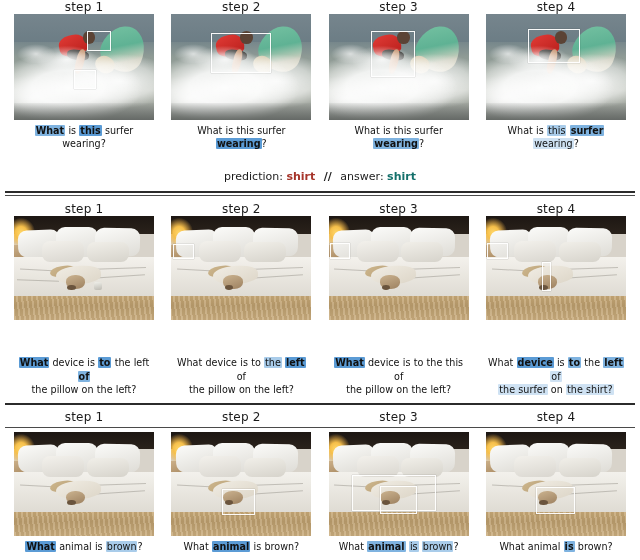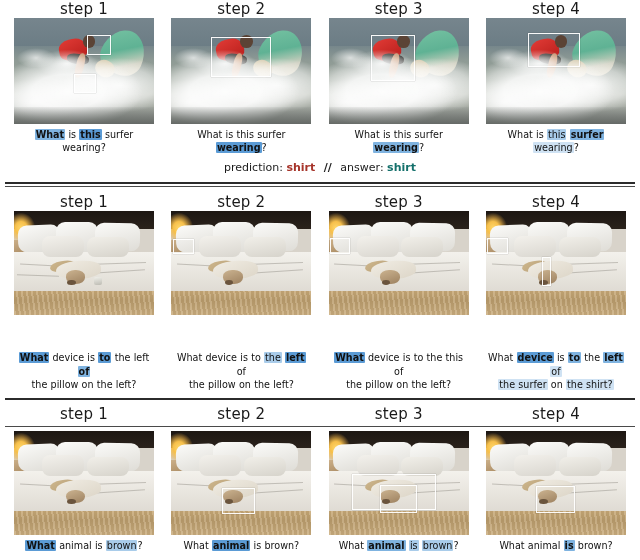--- a/index.html
+++ b/index.html
@@ -17,21 +17,21 @@
   .rule-thick{height:2px;background:#2b2b2b;width:630px;margin:0 auto;}
   .rule-thin{height:1px;background:#4a4a4a;width:630px;margin:0 auto;}
   .rule-gap{height:2px;}
 
   .steps-row{
     display:flex;justify-content:space-between;
     padding:0 14px;box-sizing:border-box;width:640px;
   }
   .step-label{
     width:140px;text-align:center;
-    font-size:15px;letter-spacing:.2px;
+    font-size:12px;letter-spacing:.2px;
     color:#1a1a1a;
   }
 
   .imgs-row{
     display:flex;justify-content:space-between;
     padding:0 14px;box-sizing:border-box;width:640px;
   }
   .cell{width:140px;}
 
   .photo{
@@ -116,21 +116,21 @@
     word-spacing:.2px;
   }
   .q.two{line-height:13.5px;margin-top:36px;}
   .hl{padding:0 1px;border-radius:1px;}
   .hl.l1{background:#cfe2f3;}
   .hl.l2{background:#a9ccea;}
   .hl.l3{background:#7fb3e0;font-weight:bold;}
   .hl.l4{background:#5b9bd5;font-weight:bold;}
 
   .pred{
-    text-align:center;font-size:11px;margin-top:7px;color:#1b1b1b;
+    text-align:center;font-size:11px;margin-top:20px;color:#1b1b1b;
   }
   .pred .pv{color:#a6342a;font-weight:bold;}
   .pred .sep{font-weight:bold;color:#1b1b1b;margin:0 5px;}
   .pred .av{color:#14706b;font-weight:bold;}
 </style>
 </head>
 <body>
 
 <div class="figure">
 

